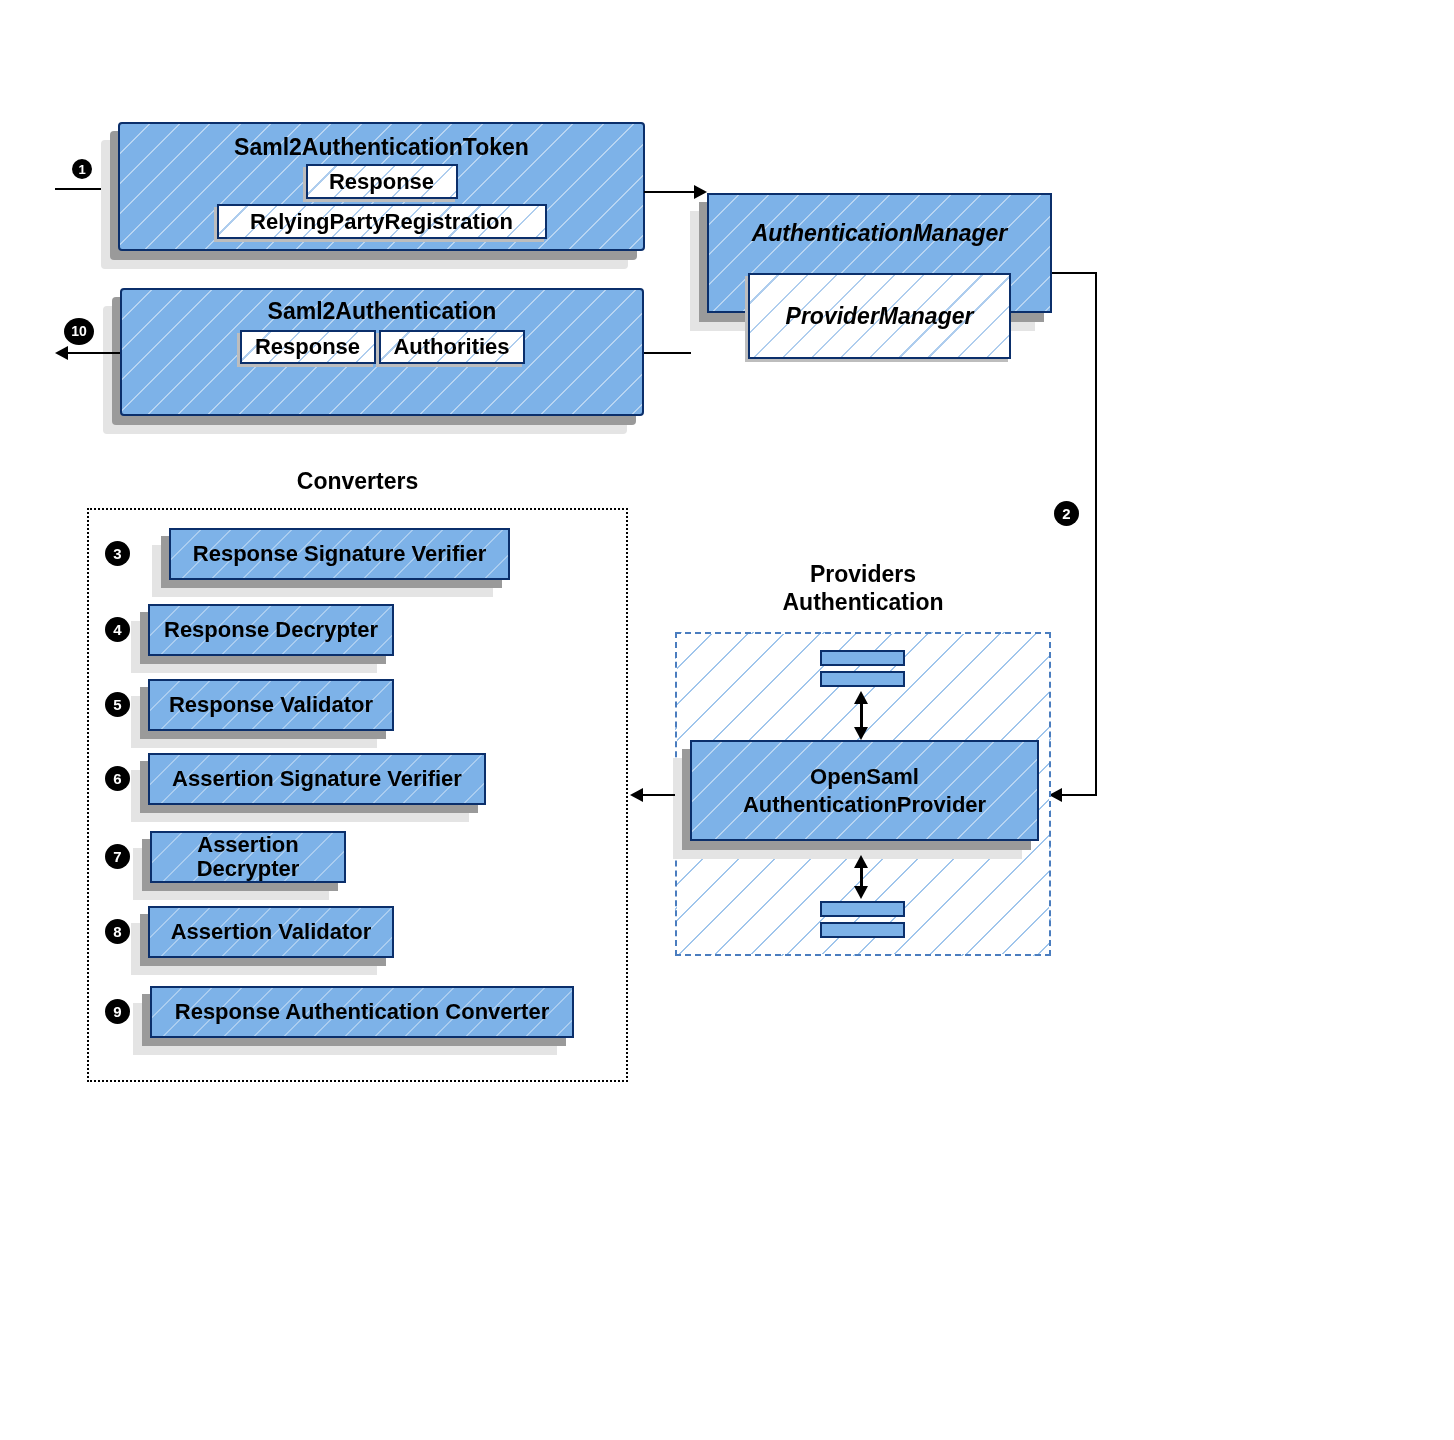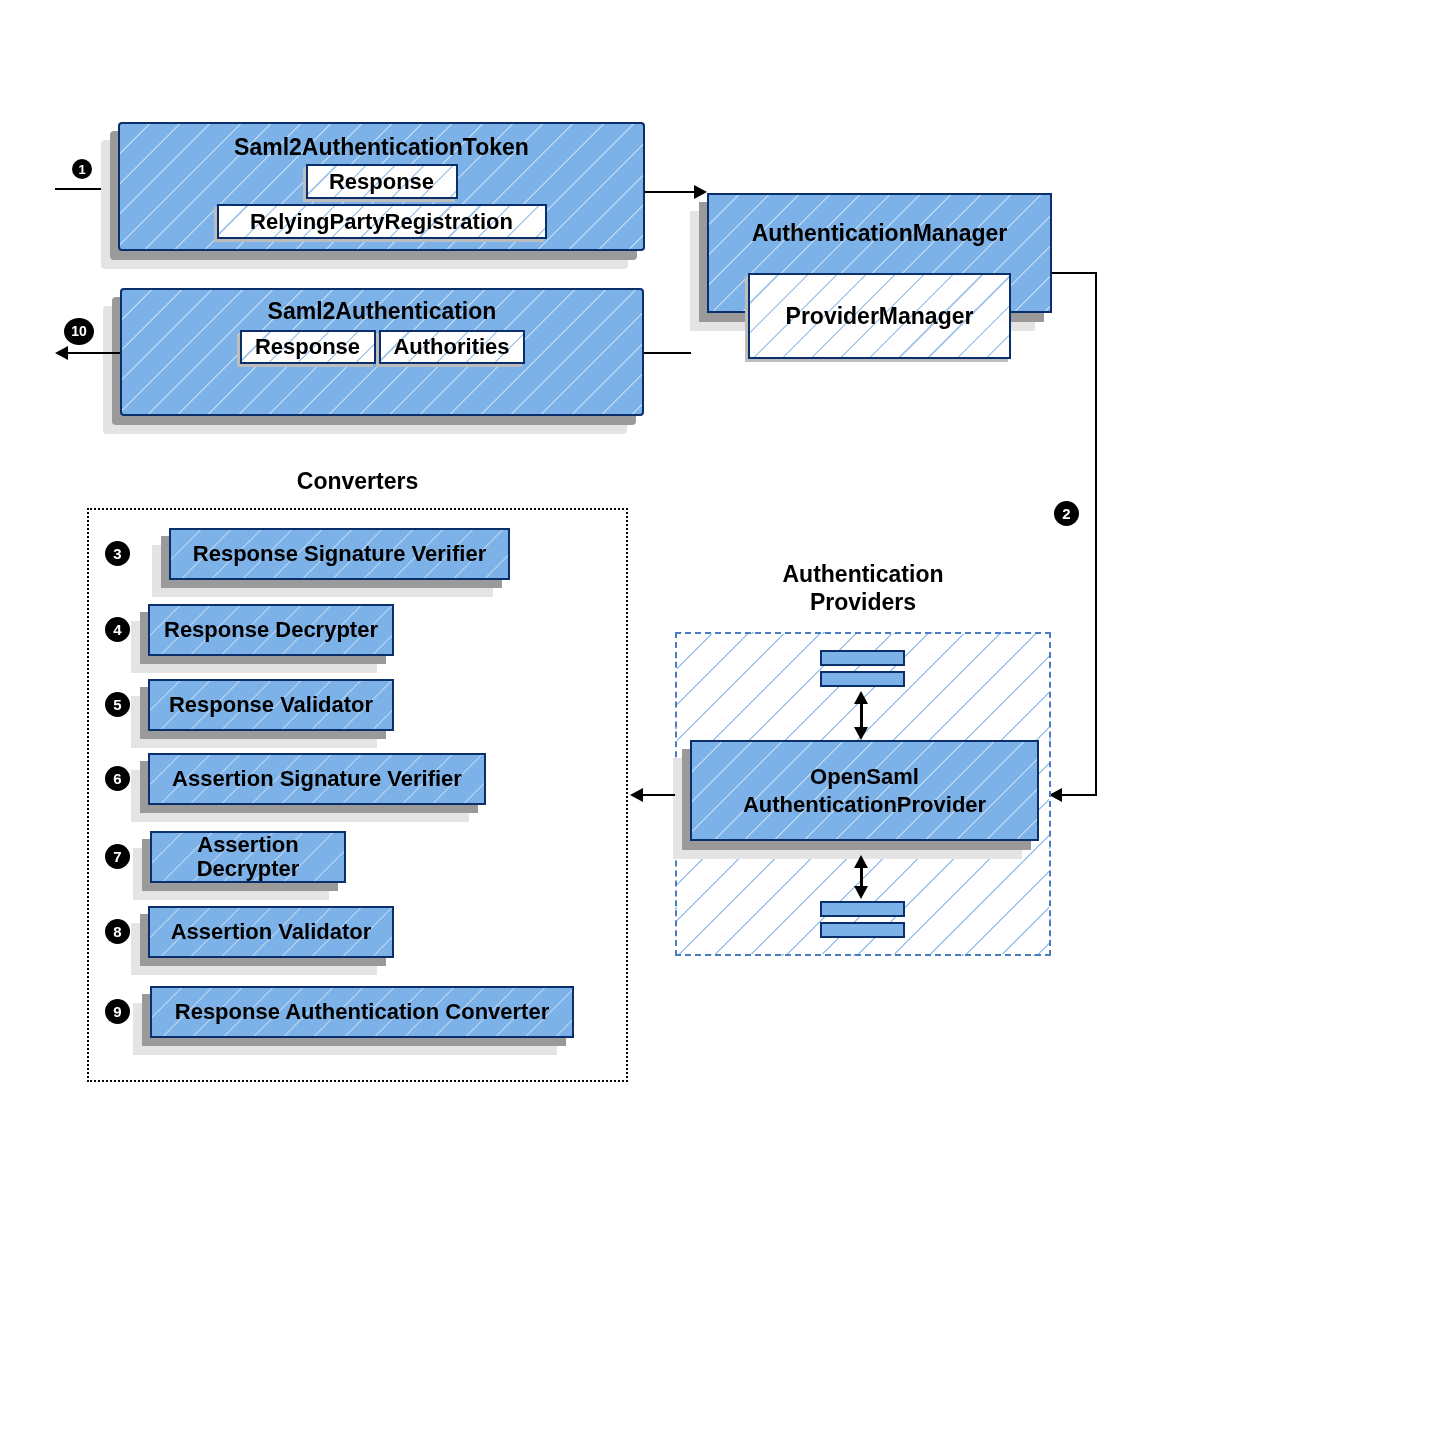--- a/index.html
+++ b/index.html
@@ -41,21 +41,21 @@
   .ah-left{border-top:7px solid transparent;border-bottom:7px solid transparent;border-right:13px solid #000;}
   .ah-up{border-left:7px solid transparent;border-right:7px solid transparent;border-bottom:13px solid #000;}
   .ah-down{border-left:7px solid transparent;border-right:7px solid transparent;border-top:13px solid #000;}
 
   
   .token-box{left:118px;top:122px;width:527px;height:129px;padding-top:9px;}
   .token-f1{width:152px;height:35px;margin:3px auto 0;}
   .token-f2{width:330px;height:35px;margin:5px auto 0;}
 
   
-  .authmgr{left:707px;top:193px;width:345px;height:120px;padding-top:24px;}
+  .authmgr{left:707px;top:193px;width:345px;height:120px;padding-top:24px;font-style:italic;}
   .pm-field{width:263px;height:86px;margin:26px auto 0;font-size:23px;}
 
   
   .saml2{left:120px;top:288px;width:524px;height:128px;padding-top:7px;}
   .saml2-principal{width:324px;height:36px;margin:3px auto 0;}
   .saml2-row{display:flex;justify-content:center;gap:3px;margin-top:5px;}
   .saml2-response{width:136px;height:34px;}
   .saml2-authorities{width:146px;height:34px;}
 
   
@@ -160,22 +160,22 @@
   <div class="badge cb cb4">7</div>
   <div class="conv-item ci4">Assertion Decrypter</div>
 
   <div class="badge cb cb5">8</div>
   <div class="conv-item ci5">Assertion Validator</div>
 
   <div class="badge cb cb6">9</div>
   <div class="conv-item ci6">Response Authentication Converter</div>
 
   <div class="prov-title">
+    <div>Providers</div>
     <div>Authentication</div>
-    <div>Providers</div>
   </div>
   <div class="prov-box"></div>
 
   <div class="prov-bar pbar1"></div>
   <div class="prov-bar pbar2"></div>
 
   <div class="vline" style="left:860px;top:703px;height:25px;width:3px;"></div>
   <div class="ah ah-up" style="left:854px;top:691px;"></div>
   <div class="ah ah-down" style="left:854px;top:727px;"></div>
 

